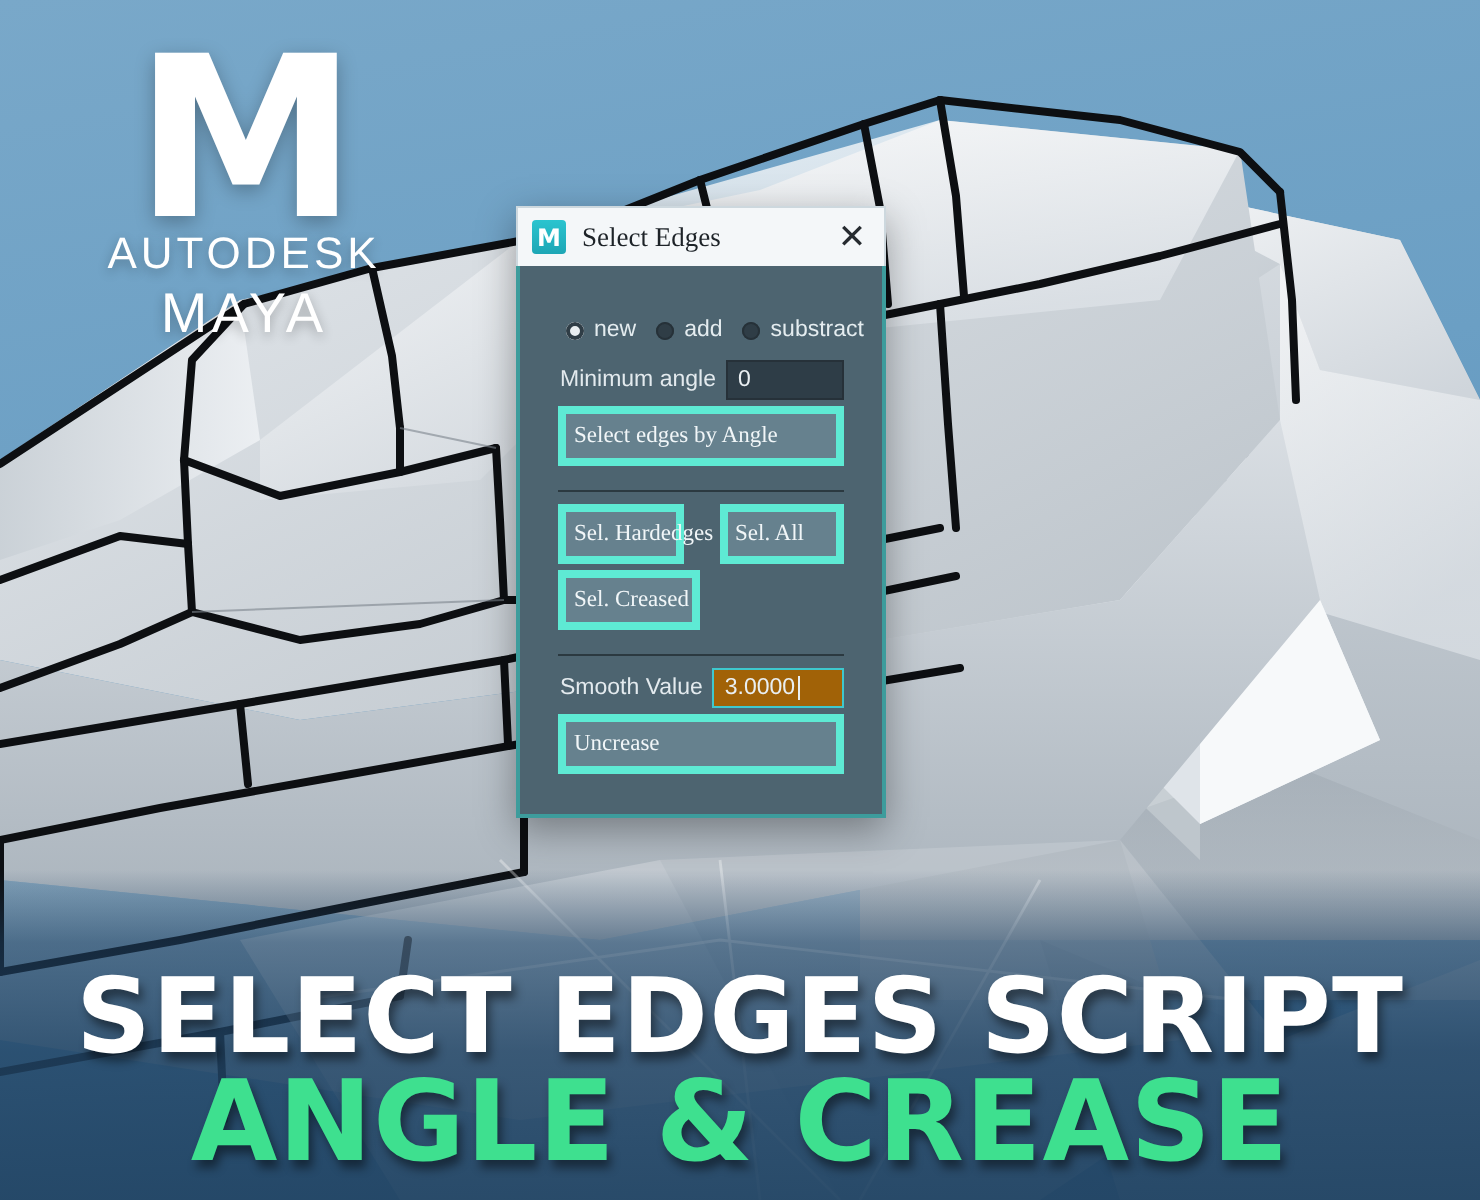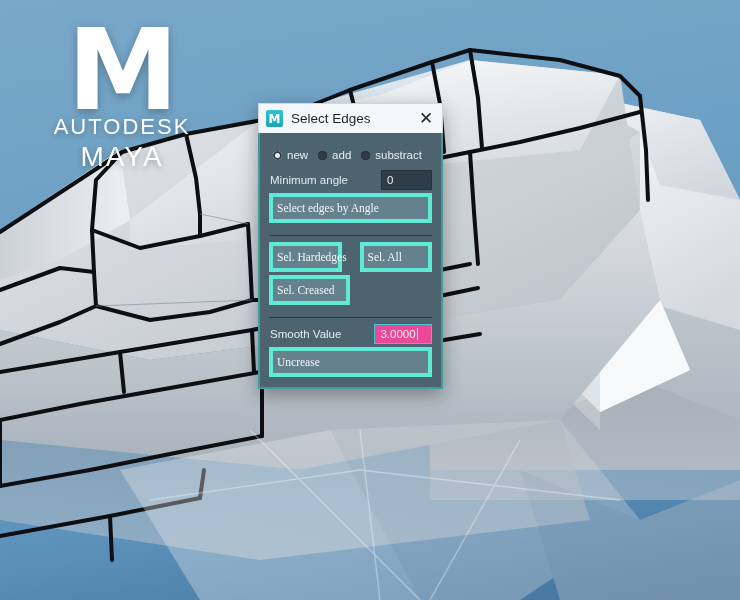--- a/index.html
+++ b/index.html
@@ -44,42 +44,42 @@
   .dialog{position:absolute;left:258px;top:103px;width:185px;
     box-shadow:0 6px 18px rgba(0,0,0,.35);}
   .dlg-titlebar{height:29px;background:#f4f7f9;display:flex;align-items:center;
     padding:0 4px 0 7px;border:1px solid #cdd8de;border-bottom:none;}
   .dlg-icon{width:17px;height:17px;border-radius:2px;
     background:linear-gradient(180deg,#2bc4cf 0%,#1da6b5 100%);
     display:flex;align-items:center;justify-content:center;flex:0 0 auto;}
   .dlg-icon span{font-family:"DejaVu Sans", sans-serif;font-weight:bold;font-size:12px;
     color:#ffffff;line-height:1;}
   .dlg-title{flex:1 1 auto;margin-left:8px;font-size:13.5px;color:#1d2328;
-    font-family:Liberation Sans, sans-serif;white-space:nowrap;overflow:hidden;}
+    font-family:Liberation Serif, serif;white-space:nowrap;overflow:hidden;}
   .dlg-close{width:24px;height:24px;display:flex;align-items:center;justify-content:center;
     color:#262b30;font-size:17px;line-height:1;cursor:pointer;}
 
   .dlg-body{background:#4d6470;border:2px solid #3d9c9c;border-top:none;
-    padding:4px;}
+    padding:14px;}
   .dlg-inner{background:#4d6470;padding:6px 5px 6px 5px;}
 
   .row-radio{display:flex;align-items:center;gap:0;padding:6px 2px 9px 4px;}
   .radio{display:flex;align-items:center;gap:5px;margin-right:10px;cursor:pointer;}
   .radio .dot{width:9px;height:9px;border-radius:50%;background:#2f3d46;flex:0 0 auto;
     box-shadow:inset 0 0 0 1px #263138;}
   .radio.sel .dot{background:#e9eef1;box-shadow:inset 0 0 0 2px #2f3d46, inset 0 0 0 3px #e9eef1;}
   .radio .lbl{font-size:11.5px;color:#e4ecef;white-space:nowrap;}
 
-  .row-field{display:flex;align-items:stretch;margin-bottom:2px;gap:28px;}
+  .row-field{display:flex;align-items:stretch;margin-bottom:2px;}
   .row-field .lbl{font-size:11.5px;color:#e3eaee;padding:3px 5px 3px 1px;
     white-space:nowrap;display:flex;align-items:center;}
   .row-field .inp{flex:1 1 auto;background:#2e3d47;border:1px solid #263139;
     color:#e9eff2;font-size:11.5px;padding:3px 5px;display:flex;align-items:center;
     font-family:"Liberation Sans", sans-serif;min-width:0;}
-  .row-field .inp.focus{border:1px solid #3ec8cd;background:#ec4899;}
+  .row-field .inp.focus{border:1px solid #3ec8cd;background:#a16207;}
   .caret{display:inline-block;width:1px;height:12px;background:#e9eff2;margin-left:1px;}
 
   .btn{background:#66818e;border:4px solid #5eead4;color:#f1f6f8;font-size:11.5px;
     text-align:left;padding:5px 4px;cursor:pointer;white-space:nowrap;
     font-family:Liberation Serif, serif;}
   .btn-wide{display:block;width:100%;box-sizing:border-box;margin-top:3px;}
   .btn-grid{display:flex;gap:18px;margin-top:3px;}
   .btn-grid .btn{flex:1 1 0;min-width:0;}
   .btn-grid .spacer{flex:1 1 0;}
 
@@ -270,14 +270,21 @@
 
 
         <div class="btn-grid">
           <div class="btn">Uncrease</div>
         </div>
 
       </div>
     </div>
   </div>
 
+  <div class="banner">
+    <div class="banner-tint"></div>
+    <div class="banner-text">
+      <div class="title-1">SELECT EDGES SCRIPT</div>
+      <div class="title-2">ANGLE &amp; CREASE</div>
+    </div>
+  </div>
 
 </div>
 
 </body></html>

